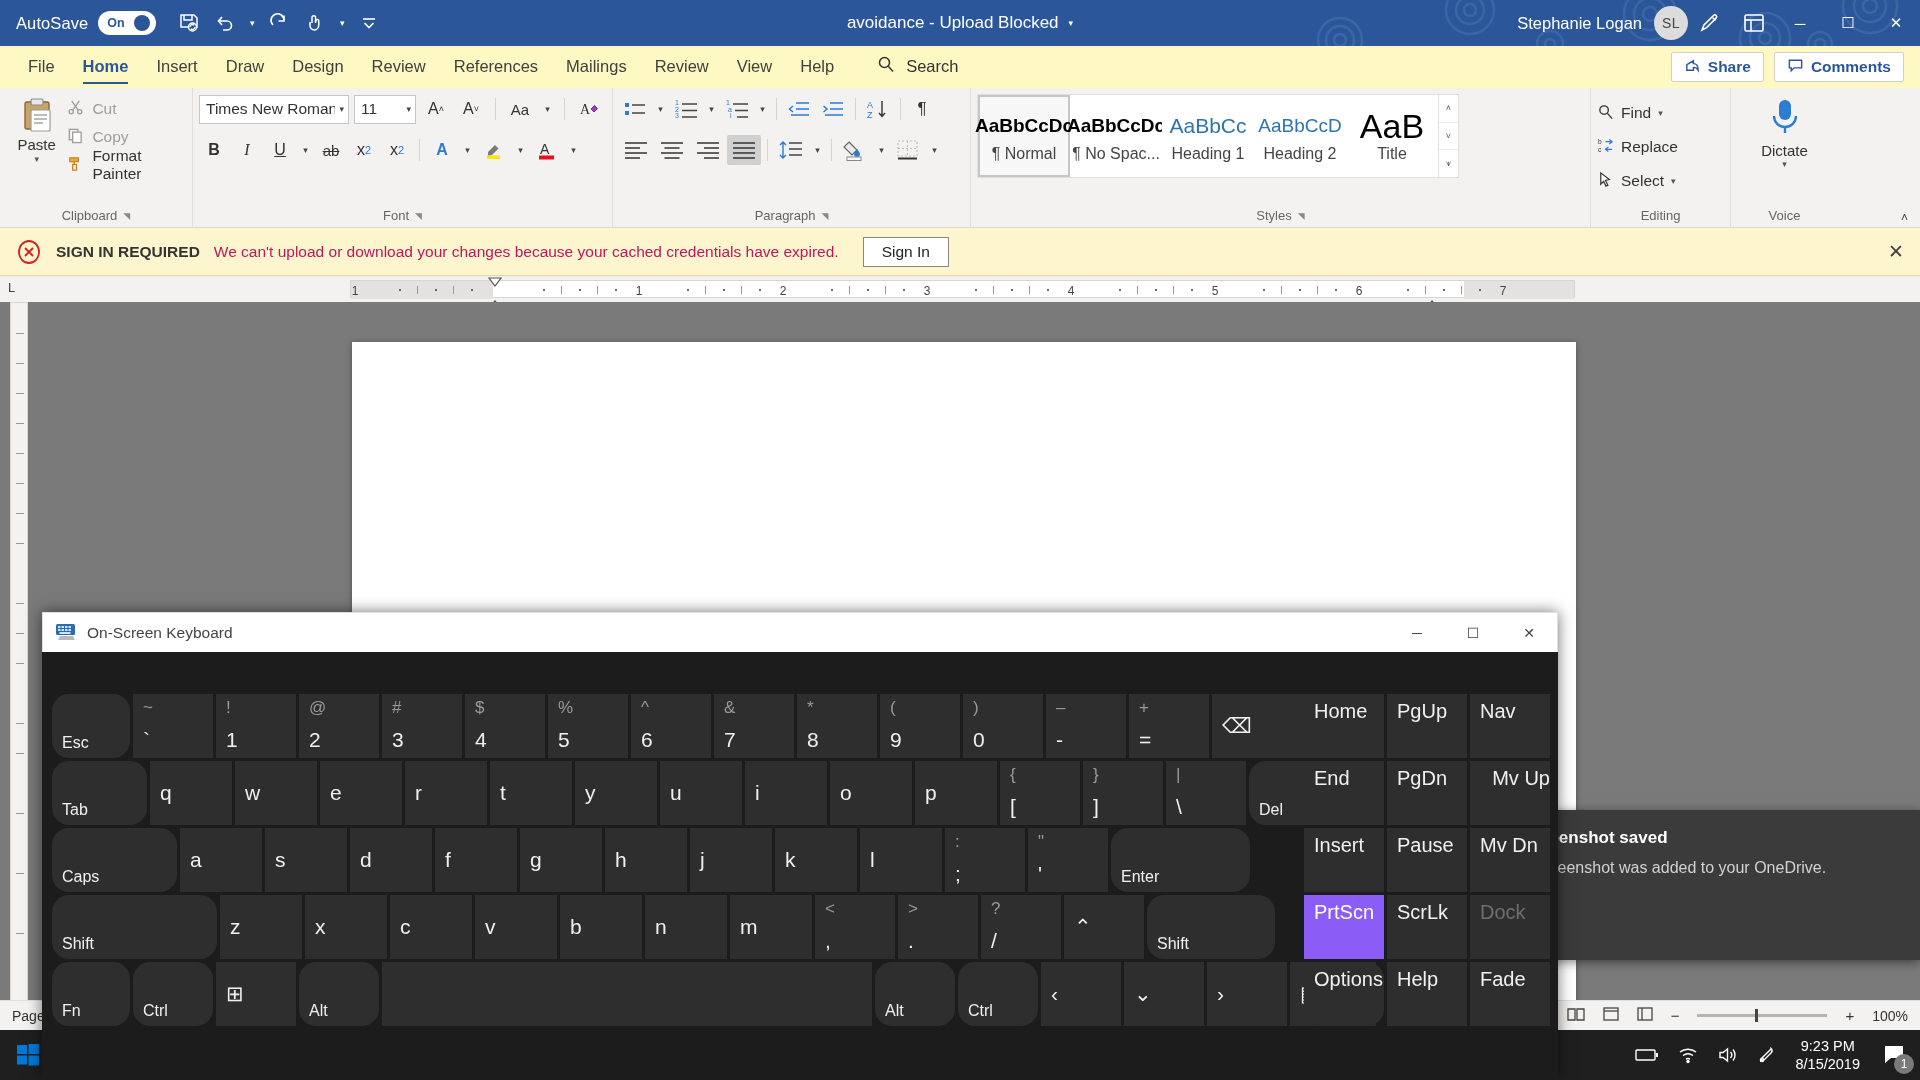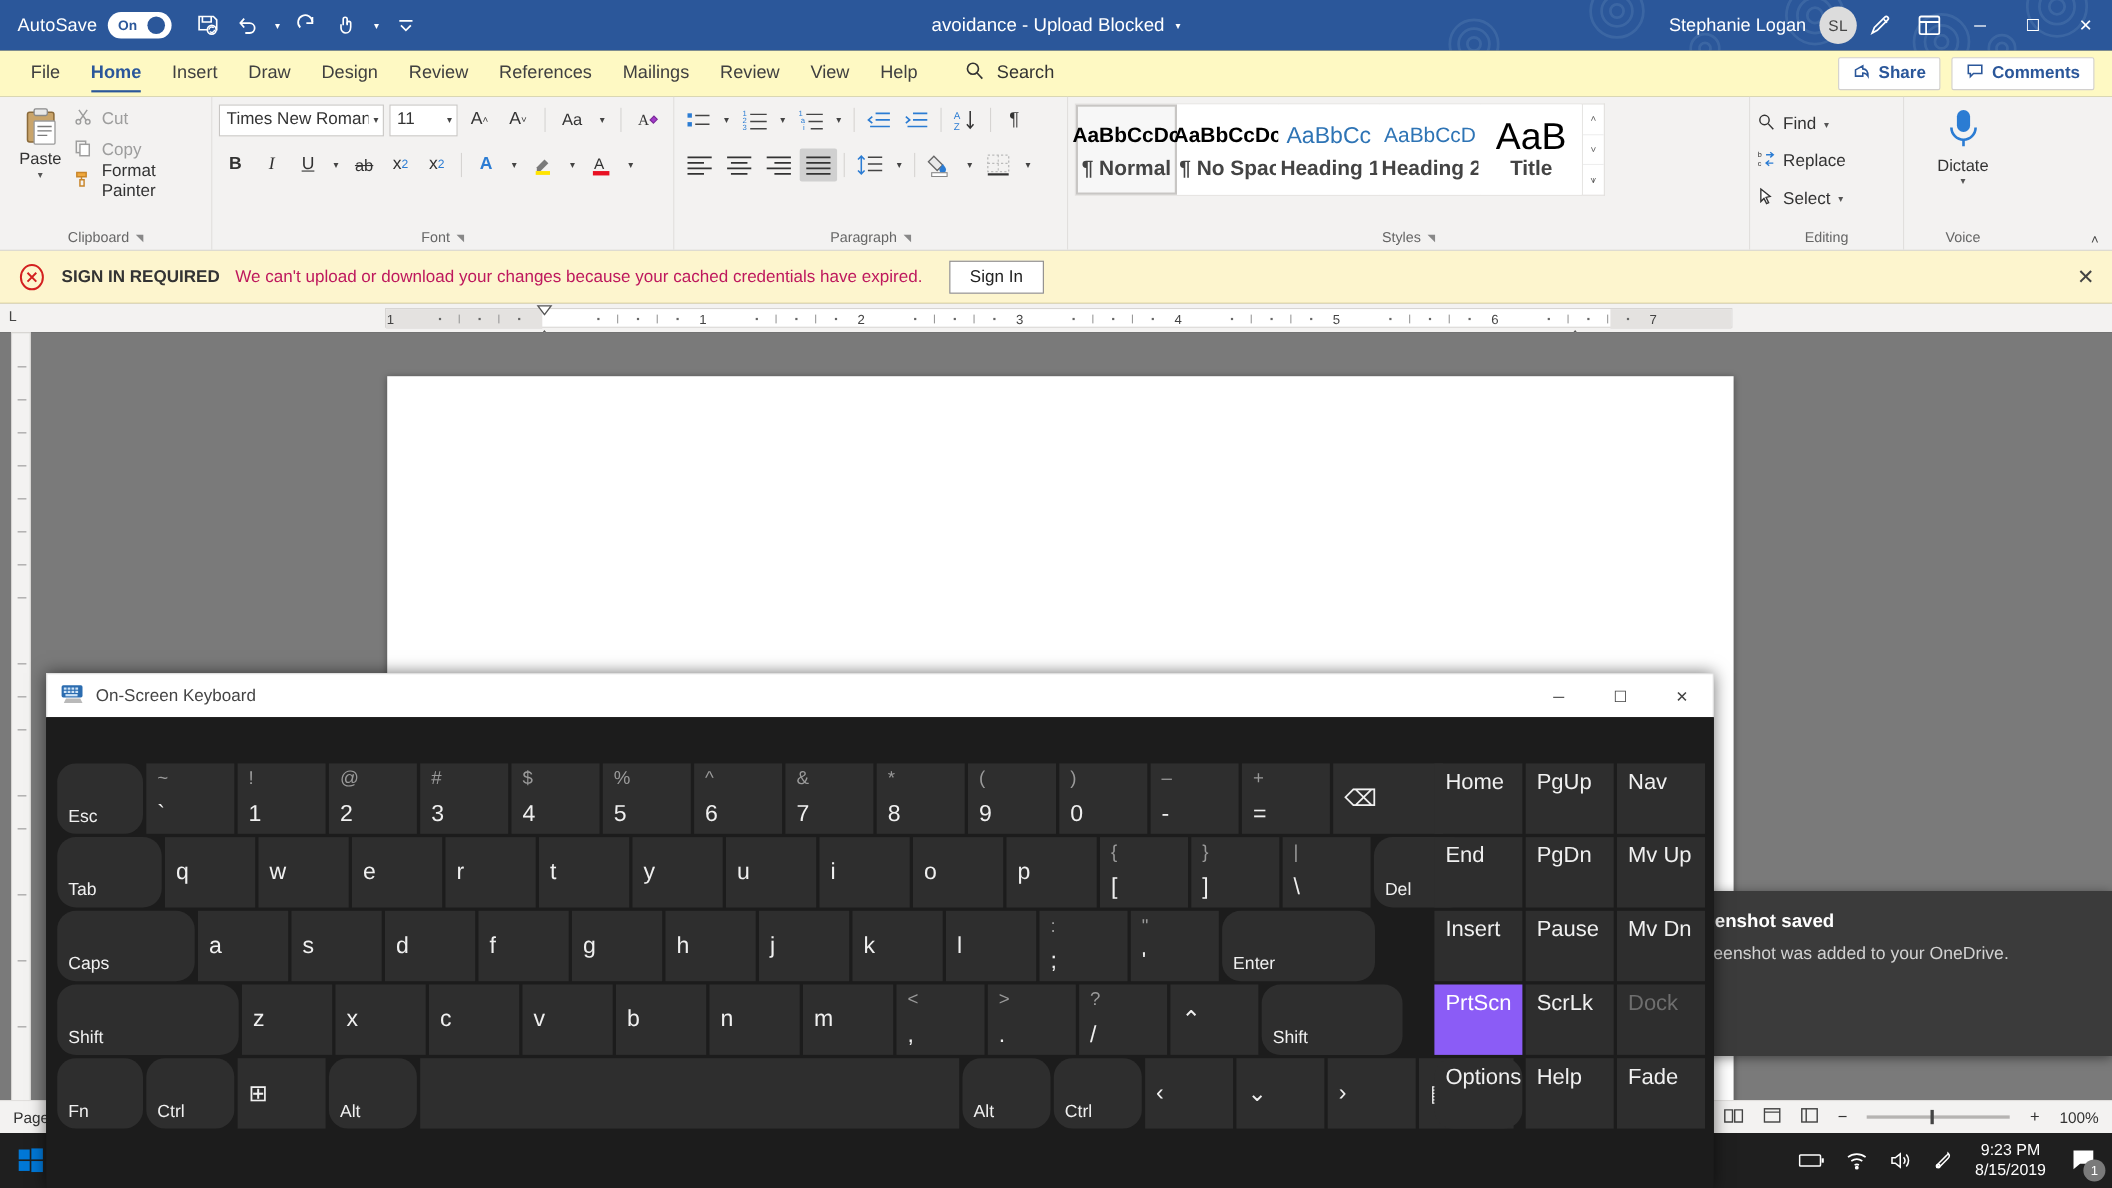--- a/index.html
+++ b/index.html
@@ -122,21 +122,21 @@
 
   
   .styles-wrap { display: flex; align-items: flex-start; padding-top: 2px; }
   .stylegal { display: flex; border: 1px solid #e1dfdd; background: #fff; height: 84px; }
   .style-item {
     width: 92px; height: 82px; display: flex; flex-direction: column; align-items: center;
     justify-content: center; gap: 2px; background: #fff;
   }
   .style-item.sel { border: 2px solid #c8c6c4; background: #f7f7f7; }
   .style-prev { font-size: 19px; white-space: nowrap; overflow: hidden; height: 34px; display:flex; align-items:center;}
-  .style-name { font-size: 19px; color: #444; white-space: nowrap; overflow: hidden; max-width: 88px; text-align: center; font-weight: bold;}
+  .style-name { font-size: 16px; color: #444; white-space: nowrap; overflow: hidden; max-width: 88px; text-align: center;}
   .style-scroll { display: flex; flex-direction: column; border: 1px solid #e1dfdd; border-left: 0; height: 84px; width: 20px; background: #fff;}
   .style-scroll div { flex: 1; display: flex; align-items: center; justify-content: center; font-size: 9px; color: #555; }
   .style-scroll div + div { border-top: 1px solid #eee; }
 
   
   .edit-item { display: flex; align-items: center; gap: 7px; font-size: 15.5px; color: #333; height: 26px; }
   .dictate-big { display: flex; flex-direction: column; align-items: center; width: 70px; padding-top: 4px; }
   .dictate-big .lbl { font-size: 15px; color: #333; }
 
   .ribbon-collapse { position: absolute; right: 12px; bottom: 2px; font-size: 12px; color: #444; }
@@ -1182,21 +1182,21 @@
               <span>Nav</span>
             </div>
           </div>
           <div class="krow">
             <div class="key navkey" style="width: 80px;">
               <span>End</span>
             </div>
             <div class="key navkey" style="width: 80px;">
               <span>PgDn</span>
             </div>
-            <div class="key navkey" style="width: 80px;">
+            <div class="key navkey" style="width: 80px; justify-content: flex-end;">
               <span>Mv Up</span>
             </div>
           </div>
           <div class="krow">
             <div class="key navkey" style="width: 80px;">
               <span>Insert</span>
             </div>
             <div class="key navkey" style="width: 80px;">
               <span>Pause</span>
             </div>

